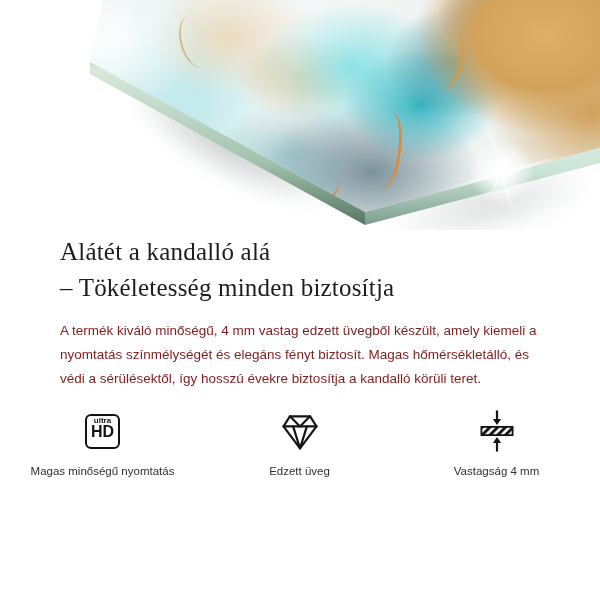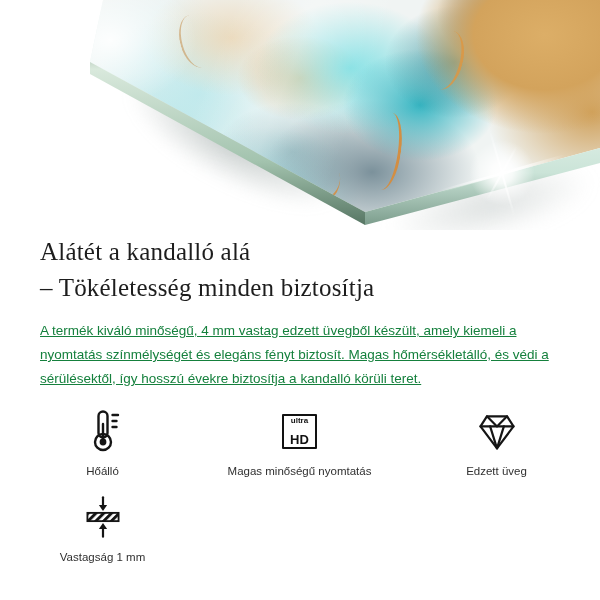--- a/index.html
+++ b/index.html
@@ -48,35 +48,35 @@
     background:linear-gradient(to bottom,#69907f 0%,#f2fbf5 35%,#cbe4d8 75%,#749685 100%);}
   .sparkle{position:absolute;left:502px;top:173px;width:0;height:0;}
   .sparkle .glow{position:absolute;left:-34px;top:-34px;width:68px;height:68px;border-radius:50%;
     background:radial-gradient(circle,rgba(255,255,255,1) 0%,rgba(255,255,255,.85) 22%,rgba(255,255,255,0) 68%);}
   .ray{position:absolute;background:linear-gradient(to right,rgba(255,255,255,0),#fff 50%,rgba(255,255,255,0));}
   .ray1{left:-65px;top:-1.5px;width:130px;height:3px;transform:rotate(-16deg);}
   .ray2{left:-45px;top:-1px;width:90px;height:2px;transform:rotate(74deg);}
   .ray3{left:-30px;top:-1px;width:60px;height:2px;transform:rotate(-61deg);}
 
   
-  .content{padding:0 40px;}
+  .content{padding:0 60px;}
   h1{margin:4px 0 0 0;font-family:"Liberation Serif",serif;font-weight:400;
      font-size:25px;line-height:36px;color:#1d1d1d;letter-spacing:.2px;}
   h1 span{display:block;}
-  .desc{margin:13px 0 0 0;font-size:13.5px;line-height:24px;color:#15803d;max-width:512px;text-decoration:underline;}
+  .desc{margin:13px 0 0 0;font-size:13.5px;line-height:24px;color:#7f1d1d;max-width:512px;}
 
   
   .features{margin:16px 0 0 4px;display:grid;grid-template-columns:197px 197px 197px;row-gap:14px;}
   .feature{display:flex;flex-direction:column;align-items:center;}
   .icon-wrap{height:48px;display:flex;align-items:center;justify-content:center;}
   .feature .label{margin-top:9px;font-size:11.5px;color:#303030;line-height:15px;}
-  .hd-box{width:31px;height:31px;border:2.5px solid #121212;border-radius:1px;
-    display:flex;flex-direction:column;align-items:center;justify-content:space-between;color:#121212;}
+  .hd-box{width:31px;height:31px;border:2.5px solid #121212;border-radius:6px;
+    display:flex;flex-direction:column;align-items:center;justify-content:flex-start;color:#121212;}
   .hd-box .t1{font-size:8px;font-weight:700;line-height:9px;letter-spacing:0;}
-  .hd-box .t2{font-size:13px;font-weight:800;line-height:14px;}
+  .hd-box .t2{font-size:16px;font-weight:800;line-height:14px;}
   svg .stroke{fill:none;stroke:#151515;stroke-width:2.4;stroke-linecap:round;stroke-linejoin:round;}
 </style>
 </head>
 <body>
 
 <div class="page">
 
   <div class="hero">
     <div class="shadow1"></div>
     <div class="shadow2"></div>
@@ -100,34 +100,20 @@
   <div class="content">
     <h1>
       <span>Alátét a kandalló alá</span>
       <span>– Tökéletesség minden biztosítja</span>
     </h1>
     <p class="desc">A termék kiváló minőségű, 4 mm vastag edzett üvegből készült, amely kiemeli a nyomtatás színmélységét és elegáns fényt biztosít. Magas hőmérsékletálló, és védi a sérülésektől, így hosszú évekre biztosítja a kandalló körüli teret.</p>
   </div>
 
   <div class="features">
 
-    <div class="feature">
-      <div class="icon-wrap">
-        <svg width="48" height="48" viewBox="0 0 48 48">
-          <rect class="stroke" x="19.5" y="4.5" width="9" height="26" rx="4.5"></rect>
-          <circle class="stroke" cx="24" cy="35" r="8"></circle>
-          <circle cx="24" cy="35" r="3.4" fill="#151515"></circle>
-          <line class="stroke" x1="24" y1="32" x2="24" y2="17" stroke-width="2.2"></line>
-          <line class="stroke" x1="33.5" y1="8" x2="39" y2="8" stroke-width="2"></line>
-          <line class="stroke" x1="33.5" y1="14" x2="37.5" y2="14" stroke-width="2"></line>
-          <line class="stroke" x1="33.5" y1="20" x2="37.5" y2="20" stroke-width="2"></line>
-        </svg>
-      </div>
-      <div class="label">Hőálló</div>
-    </div>
 
     <div class="feature">
       <div class="icon-wrap">
         <div class="hd-box">
           <div class="t1">ultra</div>
           <div class="t2">HD</div>
         </div>
       </div>
       <div class="label">Magas minőségű nyomtatás</div>
     </div>
@@ -154,17 +140,17 @@
               <rect width="3.2" height="6" fill="#151515"></rect>
             </pattern>
           </defs>
           <rect x="7" y="19.5" width="34" height="9" fill="url(#hatchBar)" stroke="#151515" stroke-width="2"></rect>
           <line class="stroke" x1="24" y1="2.5" x2="24" y2="11"></line>
           <polygon points="19.5,11 28.5,11 24,17.5" fill="#151515"></polygon>
           <line class="stroke" x1="24" y1="45.5" x2="24" y2="37"></line>
           <polygon points="19.5,37 28.5,37 24,30.5" fill="#151515"></polygon>
         </svg>
       </div>
-      <div class="label">Vastagság 1 mm</div>
+      <div class="label">Vastagság 4 mm</div>
     </div>
 
   </div>
 </div>
 
 </body></html>

